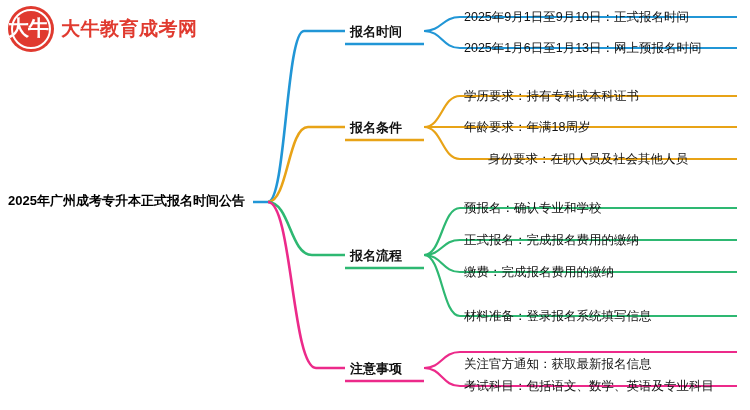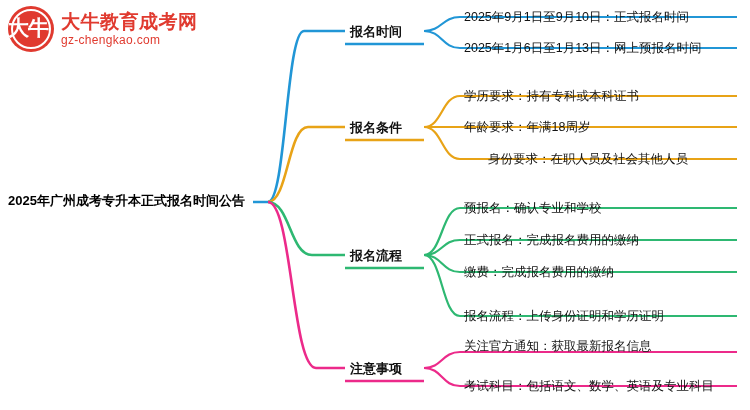--- a/index.html
+++ b/index.html
@@ -71,21 +71,20 @@
 </head>
 <body>
 
 <div class="logo-wrap">
   <div class="logo-mark">
     <div class="ring"></div>
     <div class="glyph">大牛</div>
   </div>
   <div class="logo-text">
     <div class="logo-title">大牛教育成考网</div>
-    <div class="logo-sub">gz-chengkao.com</div>
   </div>
 </div>
 
 <svg id="mindmap" viewBox="0 0 750 410">
 
   <path d="M253,202 L268,202" stroke="#2196d6" stroke-width="2.5" fill="none"></path>
 
   <path d="M268,202 C286,202 286,31 304,31 L345,31" stroke="#2196d6" stroke-width="2.6" fill="none"></path>
   <path d="M424,31 C442,31 442,17 460,17 L737,17" stroke="#2196d6" stroke-width="2.2" fill="none"></path>
   <path d="M424,31 C442,31 442,48 460,48 L737,48" stroke="#2196d6" stroke-width="2.2" fill="none"></path>
@@ -120,16 +119,16 @@
 <div class="node leaf" style="left:464px;top:9px;">2025年9月1日至9月10日：正式报名时间</div>
 <div class="node leaf" style="left:464px;top:40px;">2025年1月6日至1月13日：网上预报名时间</div>
 
 <div class="node leaf" style="left:464px;top:88px;">学历要求：持有专科或本科证书</div>
 <div class="node leaf" style="left:464px;top:119px;">年龄要求：年满18周岁</div>
 <div class="node leaf" style="left:488px;top:151px;">身份要求：在职人员及社会其他人员</div>
 
 <div class="node leaf" style="left:464px;top:200px;">预报名：确认专业和学校</div>
 <div class="node leaf" style="left:464px;top:232px;">正式报名：完成报名费用的缴纳</div>
 <div class="node leaf" style="left:464px;top:264px;">缴费：完成报名费用的缴纳</div>
-<div class="node leaf" style="left:464px;top:308px;">报名流程：上传身份证明和学历证明</div>
+<div class="node leaf" style="left:464px;top:308px;">材料准备：登录报名系统填写信息</div>
 
-<div class="node leaf" style="left:464px;top:338px;">关注官方通知：获取最新报名信息</div>
+<div class="node leaf" style="left:464px;top:356px;">关注官方通知：获取最新报名信息</div>
 <div class="node leaf" style="left:464px;top:378px;">考试科目：包括语文、数学、英语及专业科目</div>
 
 </body></html>

